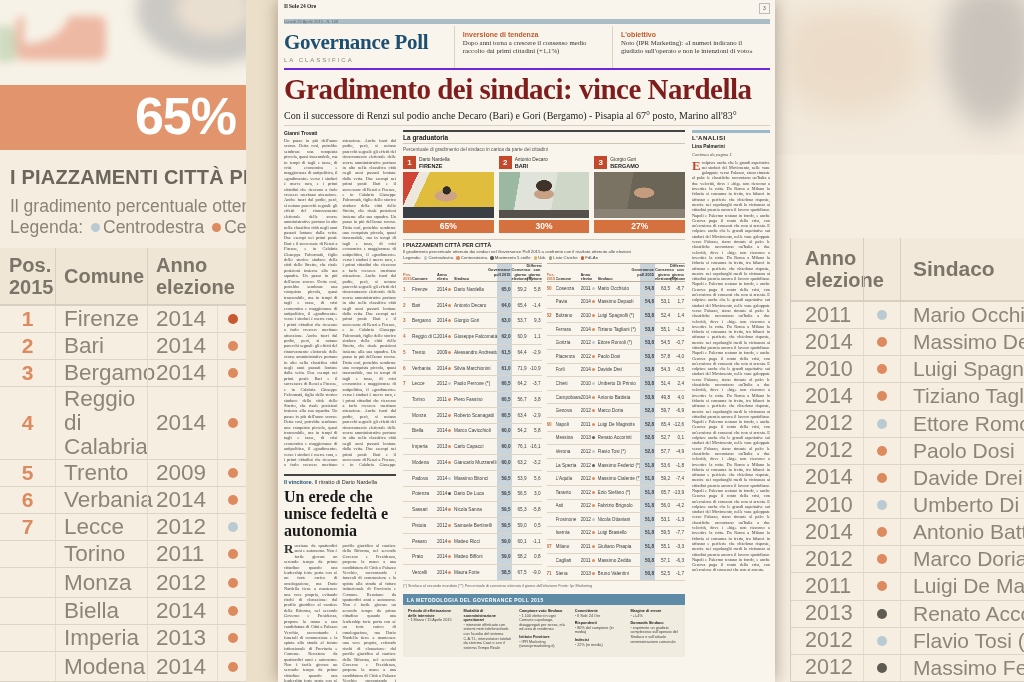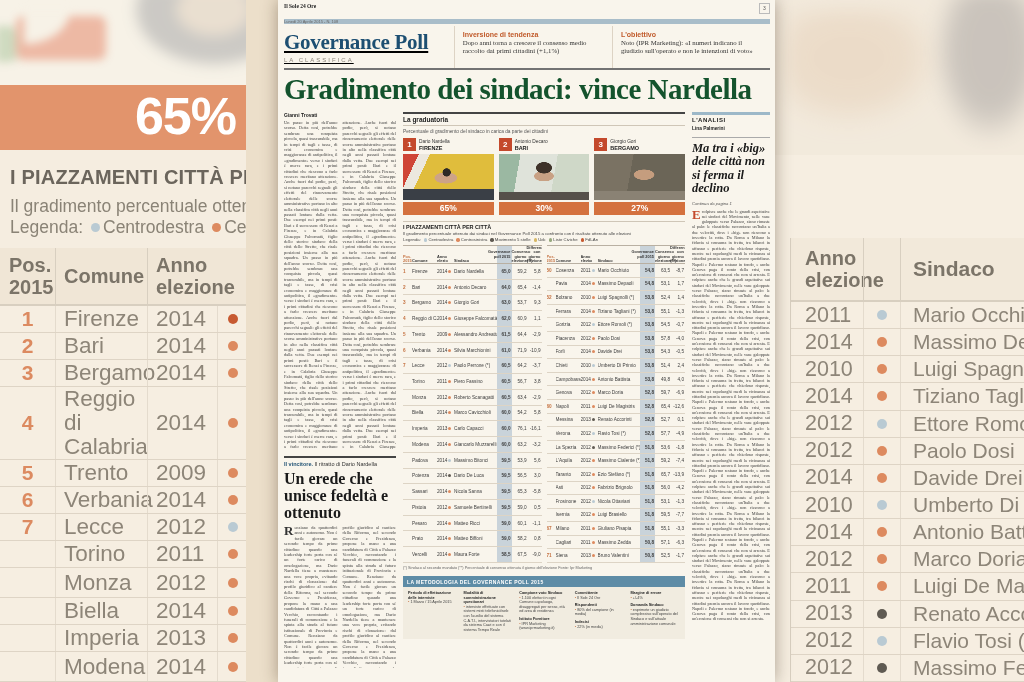--- a/index.html
+++ b/index.html
@@ -58,25 +58,25 @@
   .page{position:absolute;left:278px;top:0;width:497px;height:682px;background:#f9f5ec;box-shadow:0 0 16px rgba(60,40,20,.4);}
   .page-inner{position:absolute;left:6px;right:5px;top:0;bottom:0;}
   .masthead{height:15px;padding-top:3px;display:flex;justify-content:space-between;align-items:flex-start;}
   .mast-logo{font-family:"Liberation Serif",serif;font-weight:bold;font-size:5.5px;color:#222;display:block;}
   .mast-date{font-size:4px;color:#666;}
   .mast-page{width:9px;height:9px;border:1px solid #bbb;font-size:5px;color:#555;text-align:center;line-height:9px;}
   .mast-bar{height:5px;background:#a9bdc9;margin:1px 0 2px 0;}
   .gp-header{display:flex;height:42px;}
   .gp-title{font-family:"Liberation Serif",serif;font-weight:bold;font-size:21px;color:#1d4f72;letter-spacing:-.3px;margin-top:4px;}
   .gp-kicker{font-size:6px;letter-spacing:2px;color:#8a8378;margin-top:2px;}
-  .gp-title-wrap{width:178px;text-decoration:underline;}
+  .gp-title-wrap{width:178px;}
   .gp-box{width:150px;padding:5px 6px 0 8px;border-left:1px solid #ddd3c4;}
   .gp-box-title{font-weight:bold;font-size:7px;color:#c05a2a;}
   .gp-box-text{font-family:"Liberation Serif",serif;font-size:6.8px;line-height:8px;color:#333;margin-top:1px;}
-  .headline{border-top:2px solid #737373;font-family:"Liberation Serif",serif;font-weight:bold;font-size:29px;letter-spacing:-.5px;color:#14532d;padding-top:3px;height:35px;white-space:nowrap;}
+  .headline{border-top:2px solid #6d28d9;font-family:"Liberation Serif",serif;font-weight:bold;font-size:29px;letter-spacing:-.5px;color:#7f1d1d;padding-top:3px;height:35px;white-space:nowrap;}
   .subheadline{font-family:"Liberation Serif",serif;font-size:10px;color:#222;padding:2px 0 4px 0;border-bottom:1px solid #d8cfc0;white-space:nowrap;}
   .content{display:flex;gap:7px;margin-top:4px;height:556px;overflow:hidden;}
 
   
   .col-article{width:112px;flex:none;display:flex;flex-direction:column;}
   .byline{font-weight:bold;font-size:5px;color:#222;}
   .body-cols{margin-top:2px;height:330px;overflow:hidden;column-count:2;column-gap:5px;font-family:"Liberation Serif",serif;font-size:4.4px;line-height:5.4px;text-align:justify;color:#3b3b3b;}
   .vincitore{margin-top:6px;border-top:2px solid #444;padding-top:3px;flex:1;display:flex;flex-direction:column;overflow:hidden;}
   .vinc-label{font-size:5.5px;color:#333;}
   .vinc-label b{color:#1d4f72;}
@@ -400,29 +400,30 @@
           <div class="gp-box-title">Inversione di tendenza</div>
           <div class="gp-box-text">Dopo anni torna a crescere il consenso medio raccolto dai primi cittadini (+1,1%)</div>
         </div>
         <div class="gp-box">
           <div class="gp-box-title">L'obiettivo</div>
           <div class="gp-box-text">Noto (IPR Marketing): «I numeri indicano il giudizio sull'operato e non le intenzioni di voto»</div>
         </div>
       </div>
 
       <div class="headline">Gradimento dei sindaci: vince Nardella</div>
+      <div class="subheadline">Con il successore di Renzi sul podio anche Decaro (Bari) e Gori (Bergamo) - Pisapia al 67° posto, Marino all'83°</div>
 
       <div class="content">
 
         <div class="col-article">
           <div class="byline">Gianni Trovati</div>
           <div class="body-cols">Un passo in più dell'anno scorso. Detta così, potrebbe sembrare una conquista piccola, quasi trascurabile, ma in tempi di tagli e tasse, di crisi economica e maggioranze di antipolitica, il «gradimento» verso i sindaci è merce rara, e i primi cittadini che riescono a farlo crescere meritano attenzione. Anche fuori dal podio, però, si notano parecchi segnali: gli effetti del rinnovamento elettorale delle scorse amministrative portano in alto nella classifica città negli anni passati lontane dalla vetta. Due esempi nei primi posti: Bari e il successore di Renzi a Firenze, e in Calabria Giuseppe Falcomatà, figlio dello storico sindaco della città dello Stretto, che risale posizioni insieme alla sua squadra. Un passo in più dell'anno scorso. Detta così, potrebbe sembrare una conquista piccola, quasi trascurabile, ma in tempi di tagli e tasse, di crisi economica e maggioranze di antipolitica, il «gradimento» verso i sindaci è merce rara, e i primi cittadini che riescono a farlo crescere meritano attenzione. Anche fuori dal podio, però, si notano parecchi segnali: gli effetti del rinnovamento elettorale delle scorse amministrative portano in alto nella classifica città negli anni passati lontane dalla vetta. Due esempi nei primi posti: Bari e il successore di Renzi a Firenze, e in Calabria Giuseppe Falcomatà, figlio dello storico sindaco della città dello Stretto, che risale posizioni insieme alla sua squadra. Un passo in più dell'anno scorso. Detta così, potrebbe sembrare una conquista piccola, quasi trascurabile, ma in tempi di tagli e tasse, di crisi economica e maggioranze di antipolitica, il «gradimento» verso i sindaci è merce rara, e i primi cittadini che riescono a farlo crescere meritano attenzione. Anche fuori dal podio, però, si notano parecchi segnali: gli effetti del rinnovamento elettorale delle scorse amministrative portano in alto nella classifica città negli anni passati lontane dalla vetta. Due esempi nei primi posti: Bari e il successore di Renzi a Firenze, e in Calabria Giuseppe Falcomatà, figlio dello storico sindaco della città dello Stretto, che risale posizioni insieme alla sua squadra. Un passo in più dell'anno scorso. Detta così, potrebbe sembrare una conquista piccola, quasi trascurabile, ma in tempi di tagli e tasse, di crisi economica e maggioranze di antipolitica, il «gradimento» verso i sindaci è merce rara, e i primi cittadini che riescono a farlo crescere meritano attenzione. Anche fuori dal podio, però, si notano parecchi segnali: gli effetti del rinnovamento elettorale delle scorse amministrative portano in alto nella classifica città negli anni passati lontane dalla vetta. Due esempi nei primi posti: Bari e il successore di Renzi a Firenze, e in Calabria Giuseppe Falcomatà, figlio dello storico sindaco della città dello Stretto, che risale posizioni insieme alla sua squadra. Un passo in più dell'anno scorso. Detta così, potrebbe sembrare una conquista piccola, quasi trascurabile, ma in tempi di tagli e tasse, di crisi economica e maggioranze di antipolitica, il «gradimento» verso i sindaci è merce rara, e i primi cittadini che riescono a farlo crescere meritano attenzione. Anche fuori dal podio, però, si notano parecchi segnali: gli effetti del rinnovamento elettorale delle scorse amministrative portano in alto nella classifica città negli anni passati lontane dalla vetta. Due esempi nei primi posti: Bari e il successore di Renzi a Firenze, e in Calabria Giuseppe Falcomatà, figlio dello storico sindaco della città dello Stretto, che risale posizioni insieme alla sua squadra. Un passo in più dell'anno scorso. Detta così, potrebbe sembrare una conquista piccola, quasi trascurabile, ma in tempi di tagli e tasse, di crisi economica e maggioranze di antipolitica, il «gradimento» verso i sindaci è merce rara, e i primi cittadini che riescono a farlo crescere meritano attenzione. Anche fuori dal podio, però, si notano parecchi segnali: gli effetti del rinnovamento elettorale delle scorse amministrative portano in alto nella classifica città negli anni passati lontane dalla vetta. Due esempi nei primi posti: Bari e il successore di Renzi a Firenze, e in Calabria Giuseppe Falcomatà, figlio dello storico sindaco della città dello Stretto, che risale posizioni insieme alla sua squadra.</div>
           <div class="vincitore">
             <div class="vinc-label"><b>Il vincitore.</b> <span>Il ritratto di Dario Nardella</span></div>
-            <div class="vinc-head">Un erede che unisce fedeltà e ottenuto</div>
+            <div class="vinc-head">Un erede che unisce fedeltà e autonomia</div>
             <div class="vinc-body">Renziano da quattordici anni e autonomo. Non è facile giocare un secondo tempo da primo cittadino quando una leadership forte porta con sé un forte carico di omologazione, ma Dario Nardella tiene a mantenere una voce propria, evitando rischi di clonazione: dal profilo giuridico al cantiere della Riforma, nel secondo Governo e Presidenza, propone la mano a una candidatura di Città a Palazzo Vecchio, raccontando i funerali di commozione e la spinta alla strada al futuro istituzionale di Provincia e Comune. Renziano da quattordici anni e autonomo. Non è facile giocare un secondo tempo da primo cittadino quando una leadership forte porta con sé un forte carico di omologazione, ma Dario Nardella tiene a mantenere una voce propria, evitando rischi di clonazione: dal profilo giuridico al cantiere della Riforma, nel secondo Governo e Presidenza, propone la mano a una candidatura di Città a Palazzo Vecchio, raccontando i funerali di commozione e la spinta alla strada al futuro istituzionale di Provincia e Comune. Renziano da quattordici anni e autonomo. Non è facile giocare un secondo tempo da primo cittadino quando una leadership forte porta con sé un forte carico di omologazione, ma Dario Nardella tiene a mantenere una voce propria, evitando rischi di clonazione: dal profilo giuridico al cantiere della Riforma, nel secondo Governo e Presidenza, propone la mano a una candidatura di Città a Palazzo Vecchio, raccontando i funerali di commozione e la spinta alla strada al futuro istituzionale di Provincia e Comune.</div>
           </div>
         </div>
 
         <div class="col-graphic">
           <div class="grad-title">La graduatoria</div>
           <div class="grad-sub">Percentuale di gradimento del sindaco in carica da parte dei cittadini</div>
           <div class="grad-cards">
             <div class="card">
               <div class="card-top">
@@ -1023,21 +1024,20 @@
                   <div class="m-text"><span class="m-bullet">• </span><span>esprimete un giudizio complessivo sull'operato del Sindaco e sull'attuale amministrazione comunale</span></div>
                 </div>
               </div>
           </div>
         </div>
 
         <div class="col-analysis">
           <div class="an-rule"></div>
           <div class="an-label">L'ANALISI</div>
           <div class="an-author">Lina Palmerini</div>
-          <div class="an-head">Ma tra i «big» delle città non si ferma il declino</div>
           <div class="an-cont">Continua da pagina 1</div>
           <div class="an-body">E colpisce anche che le grandi aspettative sui sindaci del Movimento, nelle vane galoppate verso Palazzo, siano rimaste al palo: le classifiche raccontano un'Italia a due velocità, dove i «big» non riescono a invertire la rotta. Da Roma a Milano la fiducia si consuma in fretta, tra bilanci in affanno e periferie che chiedono risposte, mentre nei capoluoghi medi la vicinanza ai cittadini premia ancora il lavoro quotidiano. Napoli e Palermo restano in fondo, e anche Genova paga il conto della crisi, con un'erosione di consensi che non si arresta. E colpisce anche che le grandi aspettative sui sindaci del Movimento, nelle vane galoppate verso Palazzo, siano rimaste al palo: le classifiche raccontano un'Italia a due velocità, dove i «big» non riescono a invertire la rotta. Da Roma a Milano la fiducia si consuma in fretta, tra bilanci in affanno e periferie che chiedono risposte, mentre nei capoluoghi medi la vicinanza ai cittadini premia ancora il lavoro quotidiano. Napoli e Palermo restano in fondo, e anche Genova paga il conto della crisi, con un'erosione di consensi che non si arresta. E colpisce anche che le grandi aspettative sui sindaci del Movimento, nelle vane galoppate verso Palazzo, siano rimaste al palo: le classifiche raccontano un'Italia a due velocità, dove i «big» non riescono a invertire la rotta. Da Roma a Milano la fiducia si consuma in fretta, tra bilanci in affanno e periferie che chiedono risposte, mentre nei capoluoghi medi la vicinanza ai cittadini premia ancora il lavoro quotidiano. Napoli e Palermo restano in fondo, e anche Genova paga il conto della crisi, con un'erosione di consensi che non si arresta. E colpisce anche che le grandi aspettative sui sindaci del Movimento, nelle vane galoppate verso Palazzo, siano rimaste al palo: le classifiche raccontano un'Italia a due velocità, dove i «big» non riescono a invertire la rotta. Da Roma a Milano la fiducia si consuma in fretta, tra bilanci in affanno e periferie che chiedono risposte, mentre nei capoluoghi medi la vicinanza ai cittadini premia ancora il lavoro quotidiano. Napoli e Palermo restano in fondo, e anche Genova paga il conto della crisi, con un'erosione di consensi che non si arresta. E colpisce anche che le grandi aspettative sui sindaci del Movimento, nelle vane galoppate verso Palazzo, siano rimaste al palo: le classifiche raccontano un'Italia a due velocità, dove i «big» non riescono a invertire la rotta. Da Roma a Milano la fiducia si consuma in fretta, tra bilanci in affanno e periferie che chiedono risposte, mentre nei capoluoghi medi la vicinanza ai cittadini premia ancora il lavoro quotidiano. Napoli e Palermo restano in fondo, e anche Genova paga il conto della crisi, con un'erosione di consensi che non si arresta. E colpisce anche che le grandi aspettative sui sindaci del Movimento, nelle vane galoppate verso Palazzo, siano rimaste al palo: le classifiche raccontano un'Italia a due velocità, dove i «big» non riescono a invertire la rotta. Da Roma a Milano la fiducia si consuma in fretta, tra bilanci in affanno e periferie che chiedono risposte, mentre nei capoluoghi medi la vicinanza ai cittadini premia ancora il lavoro quotidiano. Napoli e Palermo restano in fondo, e anche Genova paga il conto della crisi, con un'erosione di consensi che non si arresta.</div>
         </div>
 
       </div>
     </div>
   </div>
 </div>
 
 </body></html>

